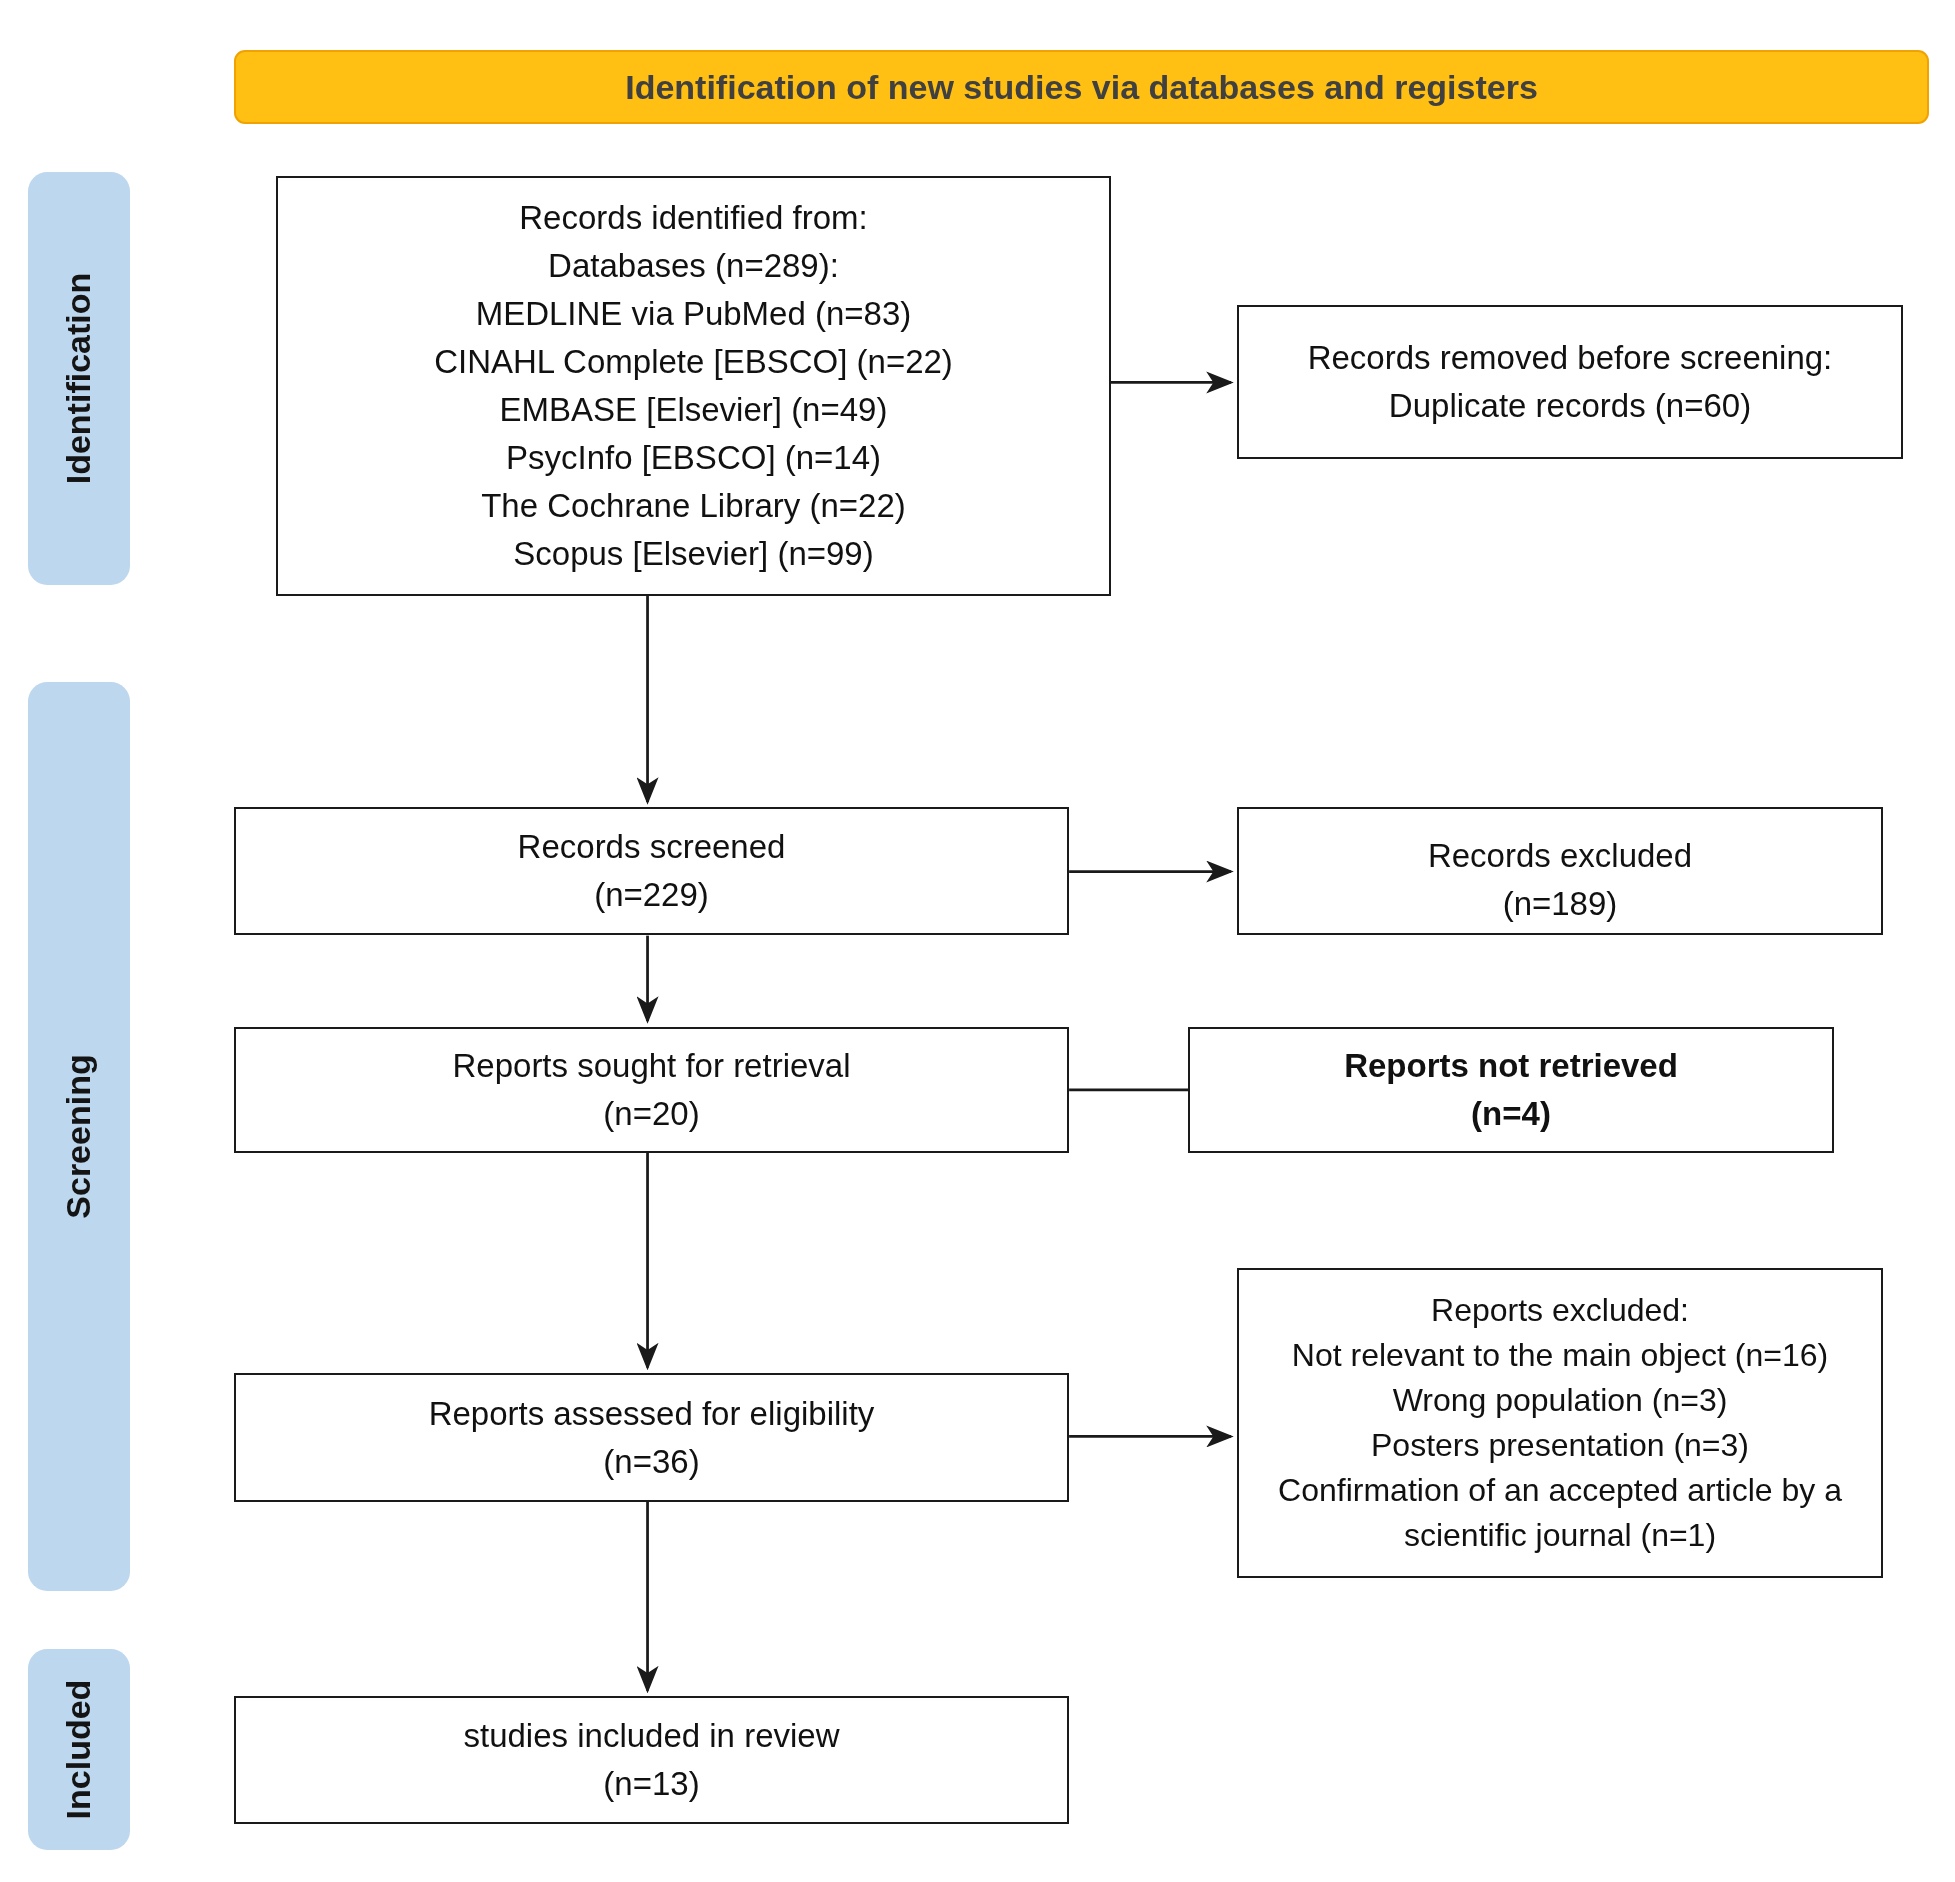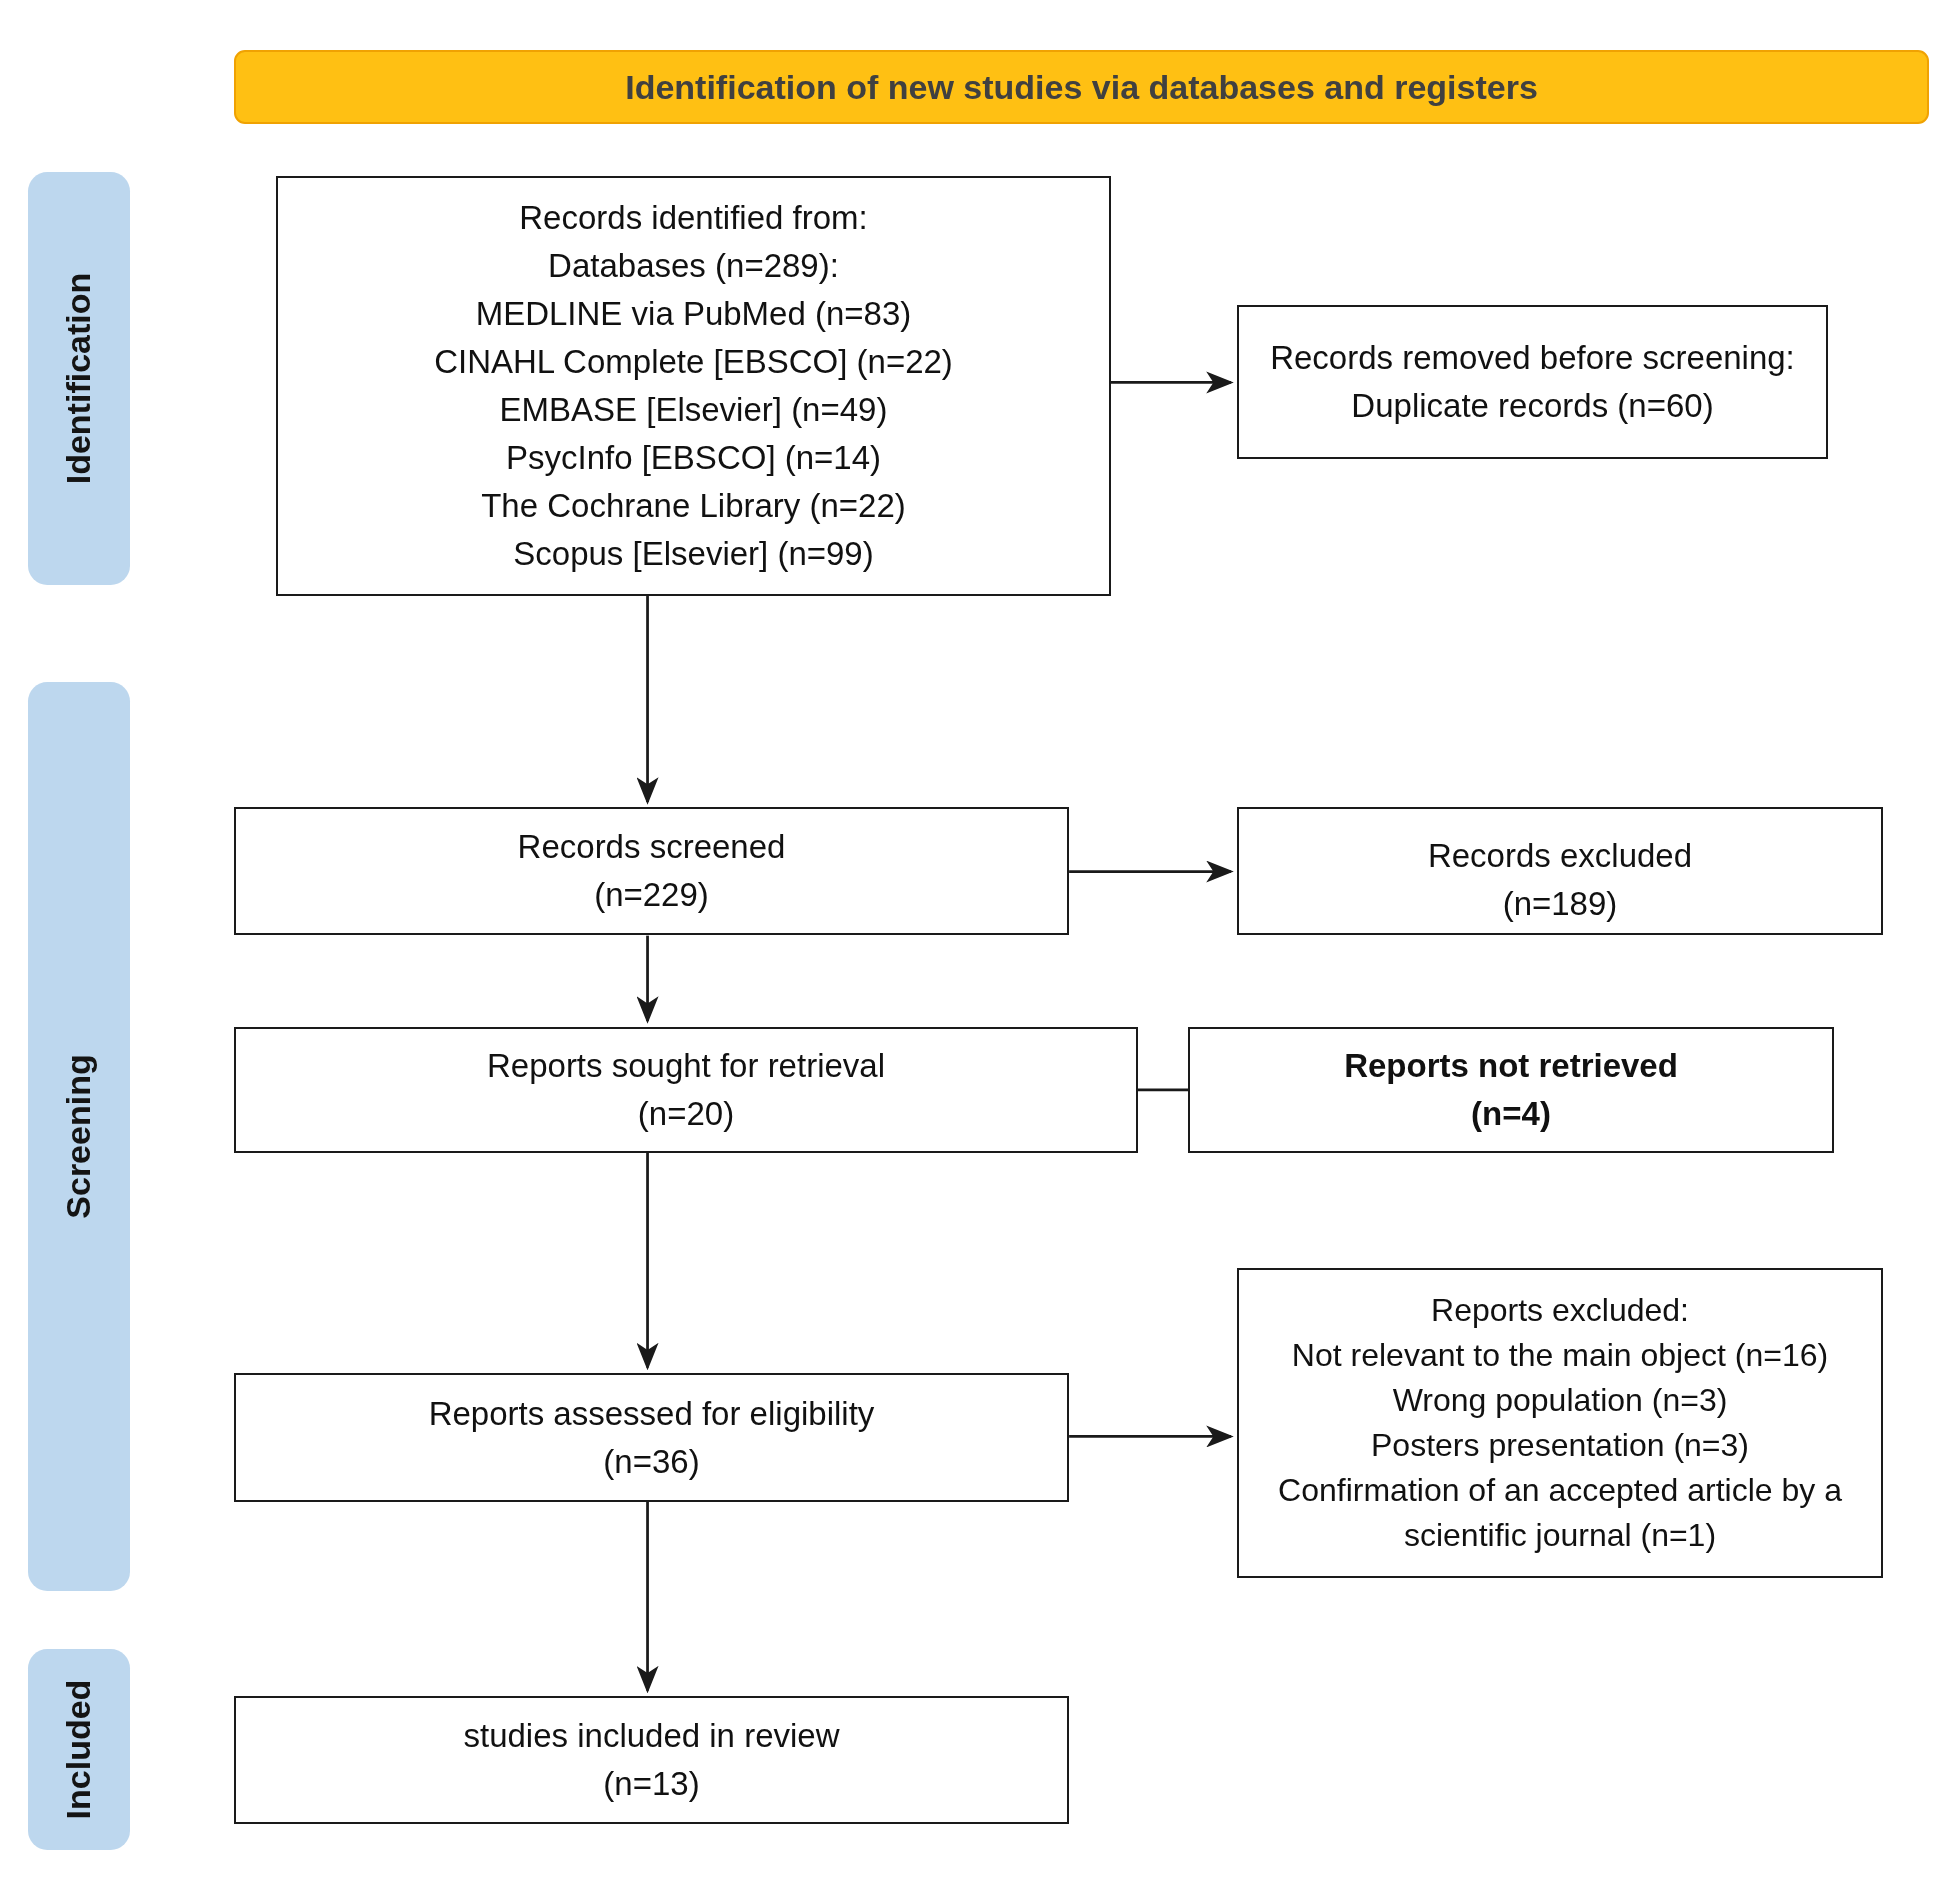--- a/index.html
+++ b/index.html
@@ -54,25 +54,25 @@
     align-items: center; justify-content: center;
     text-align: center;
     font-size: 33px;
     line-height: 48px;
     padding: 5.5px 16.5px;
   }
   .fbox .line { width: 100%; }
 
   .box-identified     { left: 234px;  top: 176px;  width: 835px; height: 420px; margin-left: 42px; }
   .box-screened       { left: 234px;  top: 807px; width: 835px; height: 128px; }
-  .box-sought         { left: 234px;  top: 1027px; width: 904px; height: 126px; }
+  .box-sought         { left: 234px;  top: 1027px; width: 835px; height: 126px; }
   .box-assessed       { left: 234px;  top: 1373px; width: 835px; height: 129px; }
   .box-included       { left: 234px;  top: 1696px; width: 835px; height: 128px; }
 
-  .box-removed        { left: 1237px; top: 305px;  width: 591px;  height: 154px; }
+  .box-removed        { left: 1237px; top: 305px;  width: 666px;  height: 154px; }
   .box-excluded       { left: 1237px; top: 807px; width: 646px;  height: 128px; justify-content: flex-end; }
   .box-not-retrieved  { left: 1188px; top: 1027px; width: 646px;  height: 126px; font-weight: bold; }
   .box-reports-excl   { left: 1237px; top: 1268px; width: 646px;  height: 310px;
                         font-size: 32px; line-height: 45px; }
 
   
   .arrows {
     position: absolute;
     left: 0; top: 0;
     width: 1955px; height: 1883px;

